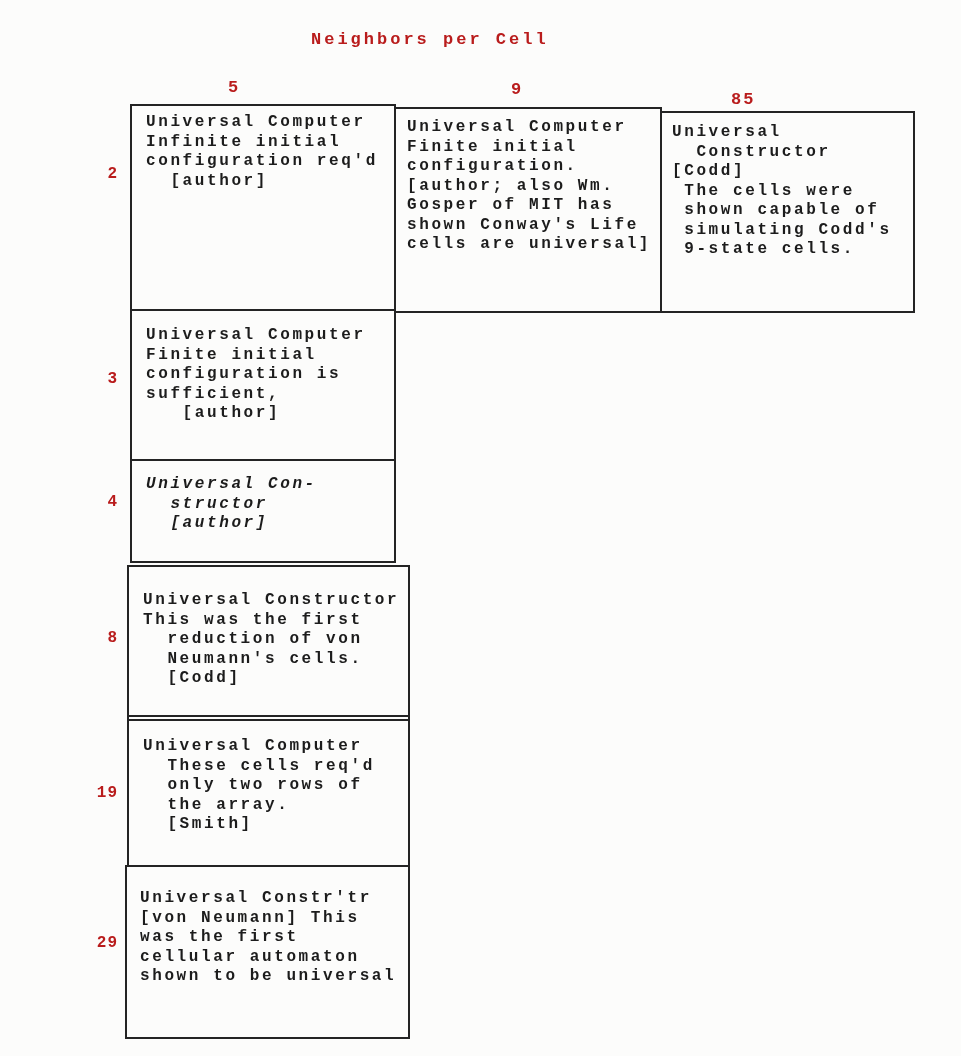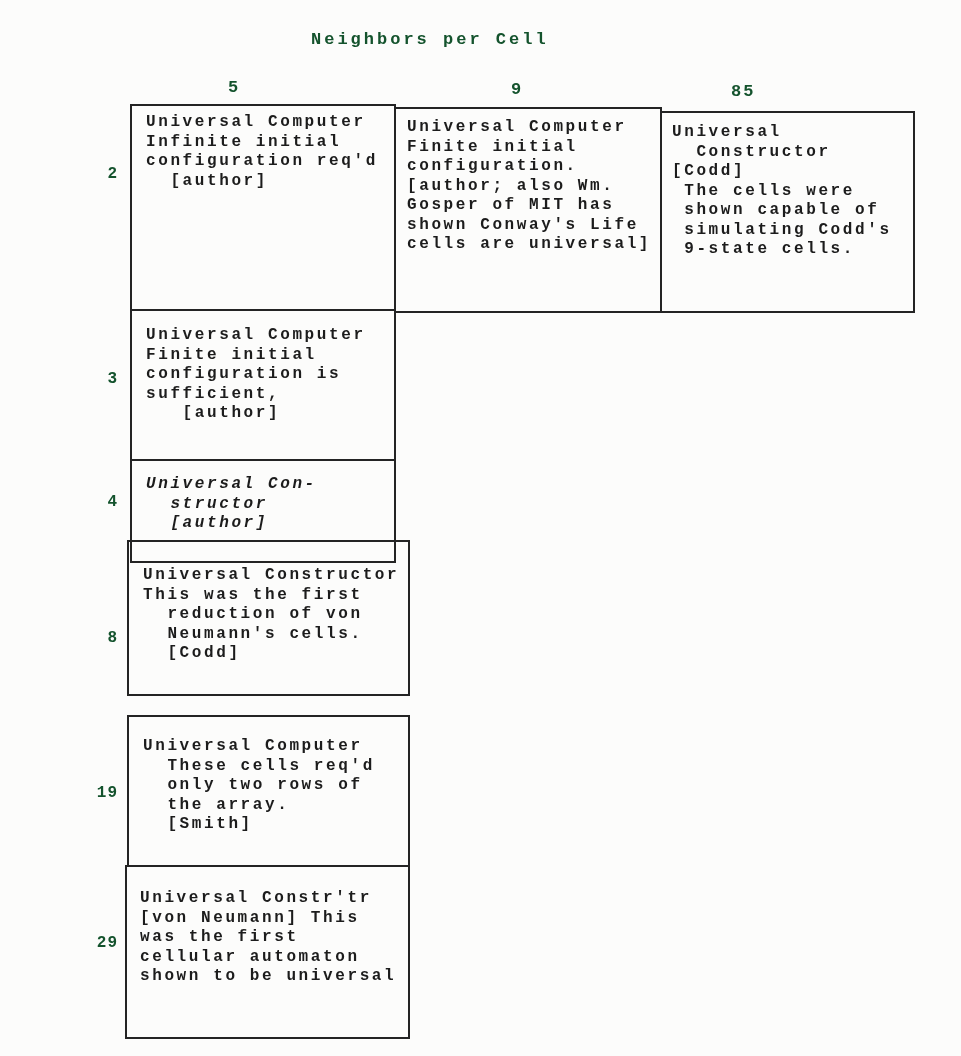--- a/index.html
+++ b/index.html
@@ -9,36 +9,36 @@
     height: 1056px;
     background: #fcfcfb;
     overflow: hidden;
     font-family: "Liberation Mono", "DejaVu Sans Mono", monospace;
     color: #1e1e1e;
   }
   .tw {
     position: absolute;
     white-space: pre;
     font-family: "Liberation Mono", "DejaVu Sans Mono", monospace;
-    color: #14532d;
+    color: #b91c1c;
   }
   .title {
     left: 311px; top: 30px;
     font-size: 17px;
     letter-spacing: 3px;
     font-weight: bold;
   }
   .colhead {
     font-size: 17px;
     letter-spacing: 2px;
     font-weight: bold;
   }
   .ch5  { left: 228px; top: 78px; }
   .ch9  { left: 511px; top: 80px; }
-  .ch85 { left: 731px; top: 82px; }
+  .ch85 { left: 731px; top: 90px; }
   .yaxis {
     left: 12px; top: 228px;
     width: 76px;
     font-size: 15px;
     letter-spacing: 1.8px;
     line-height: 25px;
     text-align: center;
     font-weight: bold;
   }
   .rowlabel {
@@ -65,21 +65,21 @@
     letter-spacing: 2.6px;
     line-height: 19.5px;
     color: #1c1c1c;
     font-weight: bold;
   }
   .c-r2c1  { left: 130px; top: 104px; width: 266px; height: 207px; padding: 7px 4px 0 14px; }
   .c-r2c2  { left: 394px; top: 107px; width: 268px; height: 206px; padding: 9px 4px 0 11px; }
   .c-r2c3  { left: 660px; top: 111px; width: 255px; height: 202px; padding: 10px 4px 0 10px; }
   .c-r3c1  { left: 130px; top: 309px; width: 266px; height: 152px; padding: 15px 4px 0 14px; }
   .c-r4c1  { left: 130px; top: 459px; width: 266px; height: 104px; padding: 14px 4px 0 14px; font-style: italic; }
-  .c-r8c1  { left: 127px; top: 540px; width: 283px; height: 156px; padding: 24px 4px 0 14px; }
+  .c-r8c1  { left: 127px; top: 565px; width: 283px; height: 156px; padding: 24px 4px 0 14px; }
   .c-r13c1 { left: 127px; top: 715px; width: 283px; height: 152px; padding: 20px 4px 0 14px; }
   .c-r29c1 { left: 125px; top: 865px; width: 285px; height: 174px; padding: 22px 4px 0 13px; }
 </style>
 </head>
 <body>
 
 <div class="page">
 
   <div class="tw title">Neighbors per Cell</div>
 

